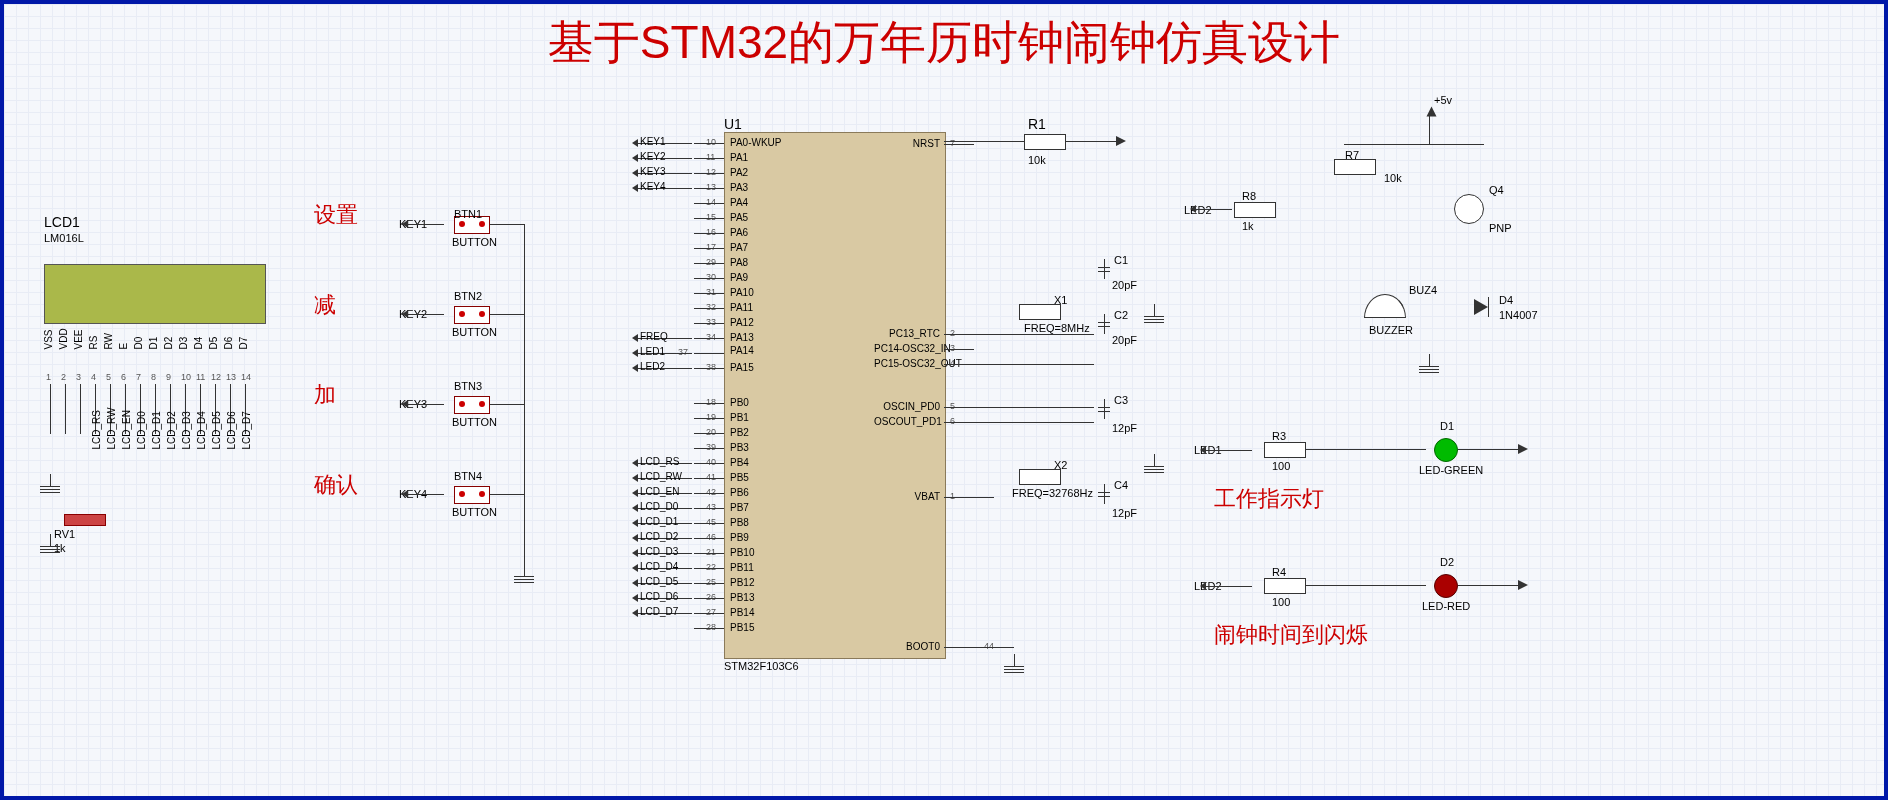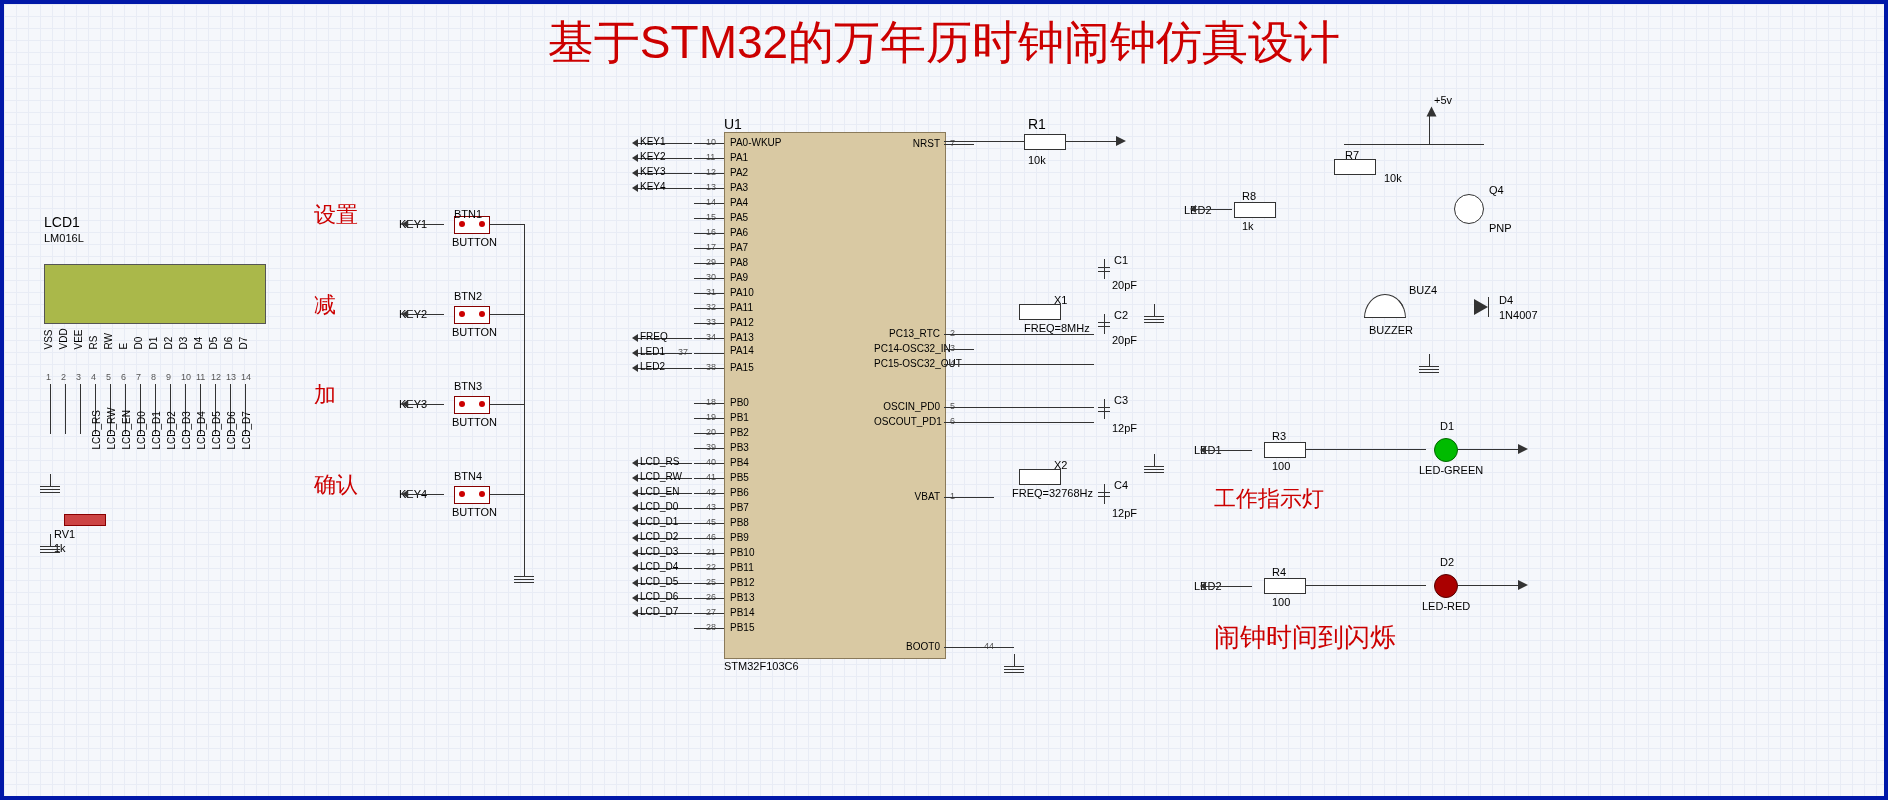--- a/index.html
+++ b/index.html
@@ -386,15 +386,15 @@
 <div class="net-bus" style="top:582px;left:1198px;width:50px"></div>
 <div class="res" style="top:574px;left:1260px"></div>
 <div class="lbl lbl-sm" style="top:562px;left:1268px">R4</div>
 <div class="lbl lbl-sm" style="top:592px;left:1268px">100</div>
 <div class="wire wire-h" style="top:581px;left:1302px;width:120px"></div>
 <div class="led-r" style="top:570px;left:1430px"></div>
 <div class="lbl lbl-sm" style="top:552px;left:1436px">D2</div>
 <div class="lbl lbl-sm" style="top:596px;left:1418px">LED-RED</div>
 <div class="wire wire-h" style="top:581px;left:1454px;width:60px"></div>
 <div class="arrow-r" style="top:576px;left:1514px"></div>
-<div class="lbl-red lbl" style="top:616px;left:1210px;font-size:26px">闹钟时间到闪烁</div>
+<div class="lbl-red lbl" style="top:616px;left:1210px;font-size:22px">闹钟时间到闪烁</div>
 
 </div>
 
 </body></html>

